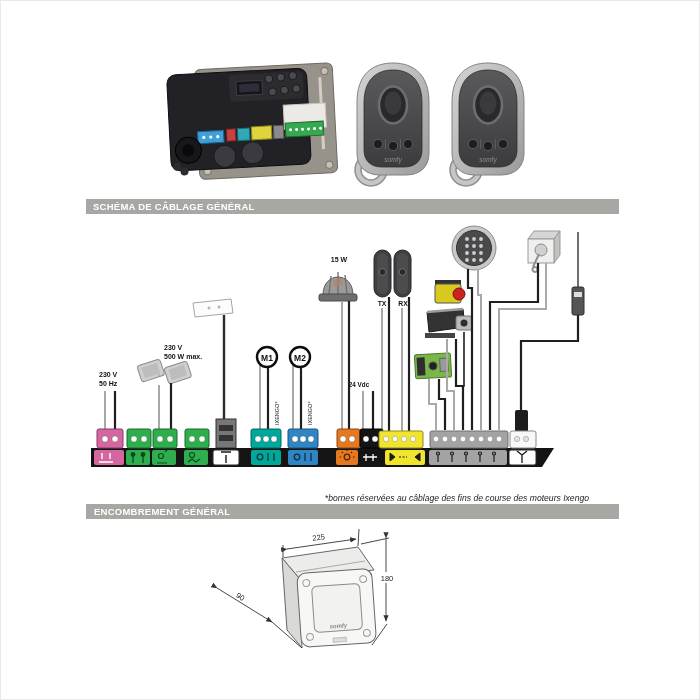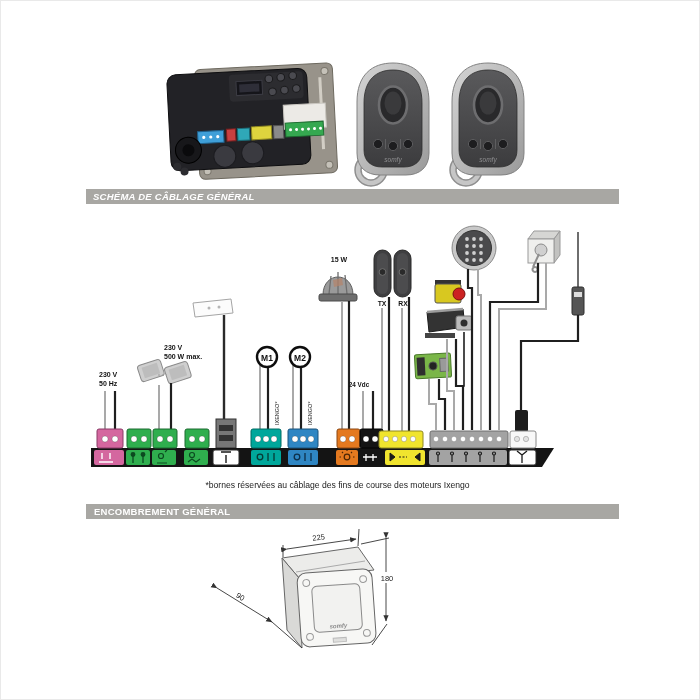--- a/index.html
+++ b/index.html
@@ -2,24 +2,24 @@
 <html><head>
 <meta charset="utf-8">
 <style>
   html,body{margin:0;padding:0;}
   body{width:700px;height:700px;background:#fff;font-family:"Liberation Sans",sans-serif;position:relative;overflow:hidden;}
   .canvas{position:absolute;left:0;top:0;width:698px;height:698px;border:1px solid #e9e9e9;background:#fff;}
   svg{position:absolute;left:0;top:0;}
   .banner{position:absolute;left:85px;width:533px;height:15px;background:#a8a7a3;color:#fff;
           font-size:9.5px;font-weight:bold;letter-spacing:.25px;line-height:15px;padding-left:7px;
           box-sizing:border-box;transform-origin:left center;}
-  #banner-wiring{top:188px;font-style:italic;}
+  #banner-wiring{top:198px;}
   #banner-dims{top:503px;padding-left:8px;}
-  .footnote{position:absolute;left:85px;top:479px;width:503px;text-align:center;
-            font-size:8.6px;color:#1c1c1c;}
+  .footnote{position:absolute;left:85px;top:492px;width:503px;text-align:right;
+            font-size:8.6px;font-style:italic;color:#1c1c1c;}
 </style>
 </head>
 <body>
 
 <div class="canvas">
 
 <svg width="700" height="700" viewBox="0 0 700 700">
   <defs>
     <marker id="ah" markerWidth="9" markerHeight="9" refX="6.5" refY="3.5" orient="auto">
       <path d="M0,0.6 L7,3.5 L0,6.4 Z" fill="#333"></path>

